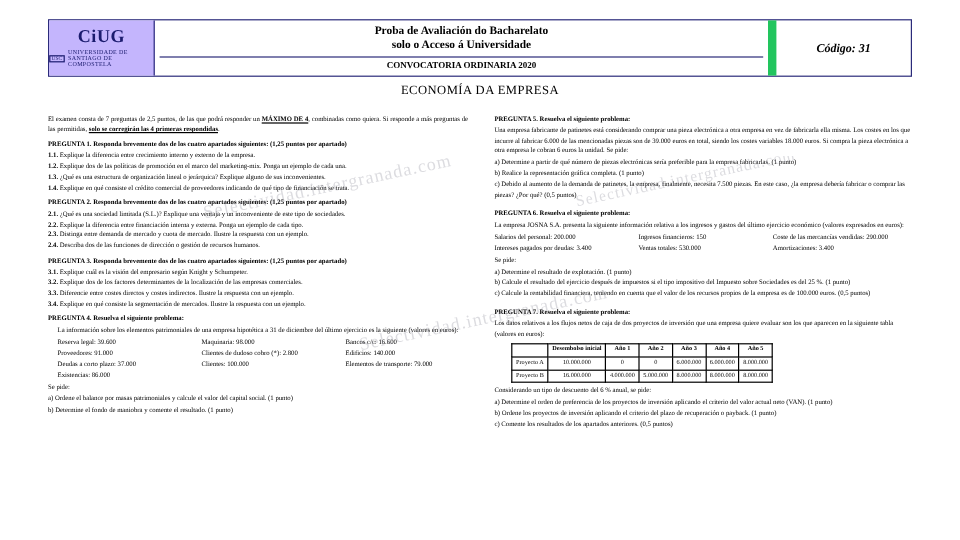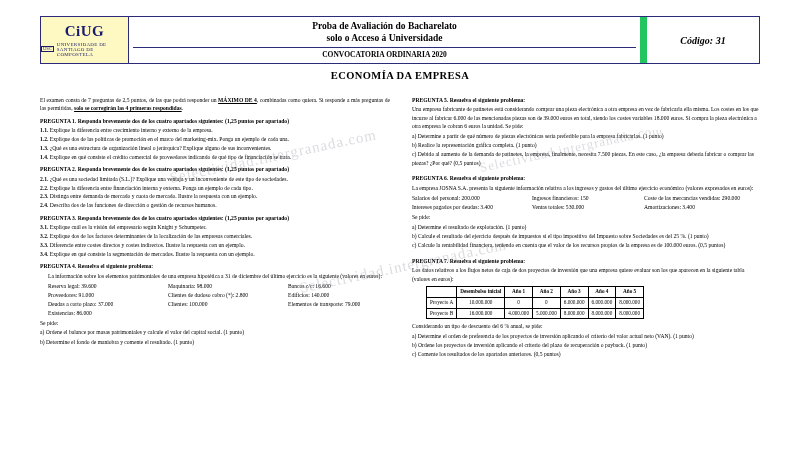--- a/index.html
+++ b/index.html
@@ -13,21 +13,21 @@
   .page { position:relative; width:800px; height:450px; padding:0; box-sizing:border-box; }
 
   
   .header {
     position:absolute; left:40px; top:16px; width:720px; height:48px;
     border:1px solid #2b2b7a; box-sizing:border-box; display:flex;
   }
   .logo-cell {
     width:88px; border-right:1px solid #2b2b7a; box-sizing:border-box;
     display:flex; flex-direction:column; align-items:center; justify-content:center;
-    background:#fef9c3;
+    background:#c4b5fd;
   }
   .logo-ciug {
     font-family:"Liberation Serif", serif;
     font-size:15px; font-weight:bold; letter-spacing:0.5px; color:#1b1b6e;
     line-height:1;
   }
   .logo-sub { display:flex; align-items:center; gap:3px; margin-top:3px; }
   .logo-badge {
     font-size:4.5px; color:#1b1b6e; border:0.5px solid #1b1b6e; padding:0 1px;
     line-height:1.1;
@@ -42,21 +42,21 @@
     font-size:7.5px; font-weight:bold; margin-top:2px;
     border-top:1px solid #2b2b7a; width:100%; text-align:center; padding-top:2px;
   }
   .code-cell {
     width:112px; display:flex; align-items:center; justify-content:center;
     font-size:10px; font-weight:bold;font-style:italic;
   }
 
   .doc-title {
     position:absolute; left:0; top:70px; width:800px; text-align:center;
-    font-size:10.5px; font-weight:bold; letter-spacing:0.4px;
+    font-size:10.5px; font-weight:normal; letter-spacing:0.4px;
   }
 
   
   .col { position:absolute; top:96px; width:350px; font-size:5.6px; line-height:1.5; }
   .col-left { left:40px; }
   .col-right { left:412px; }
 
   .intro { margin-bottom:4px; text-align:justify; }
   b { font-weight:bold; }
   u { text-decoration:underline; }

